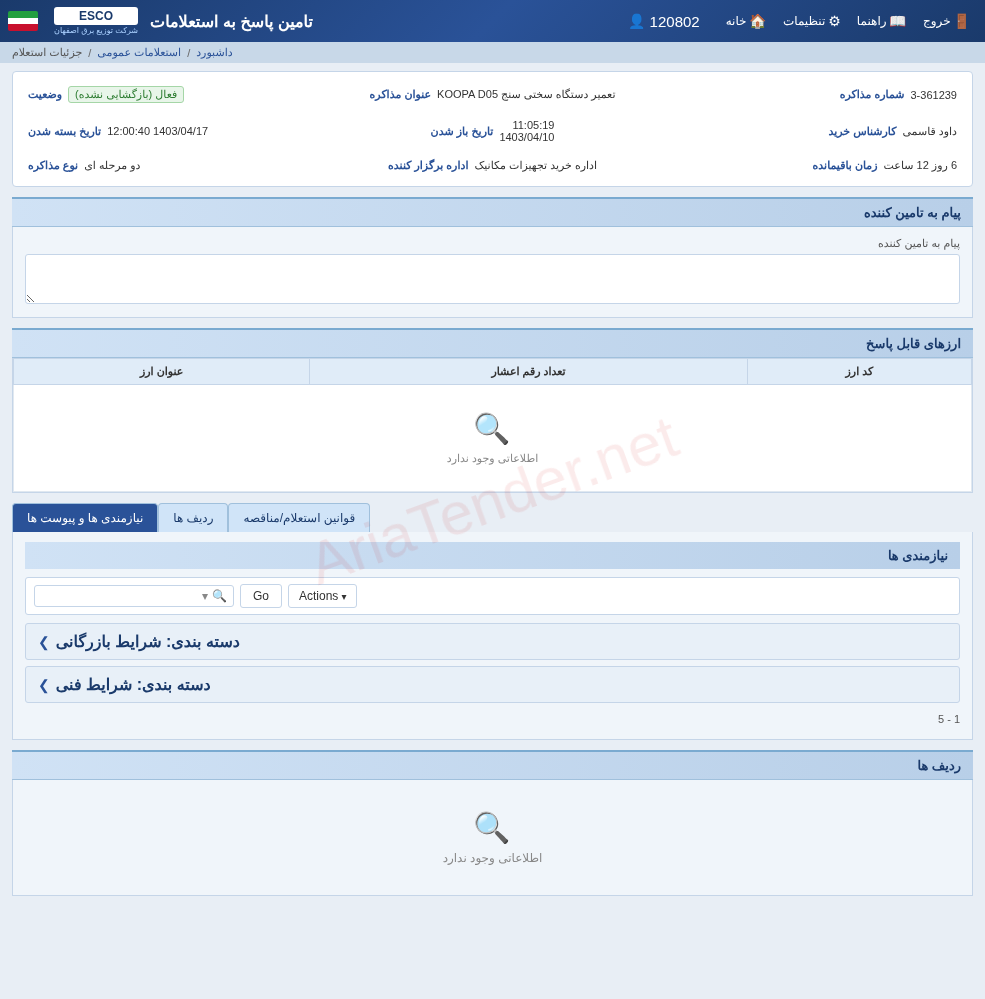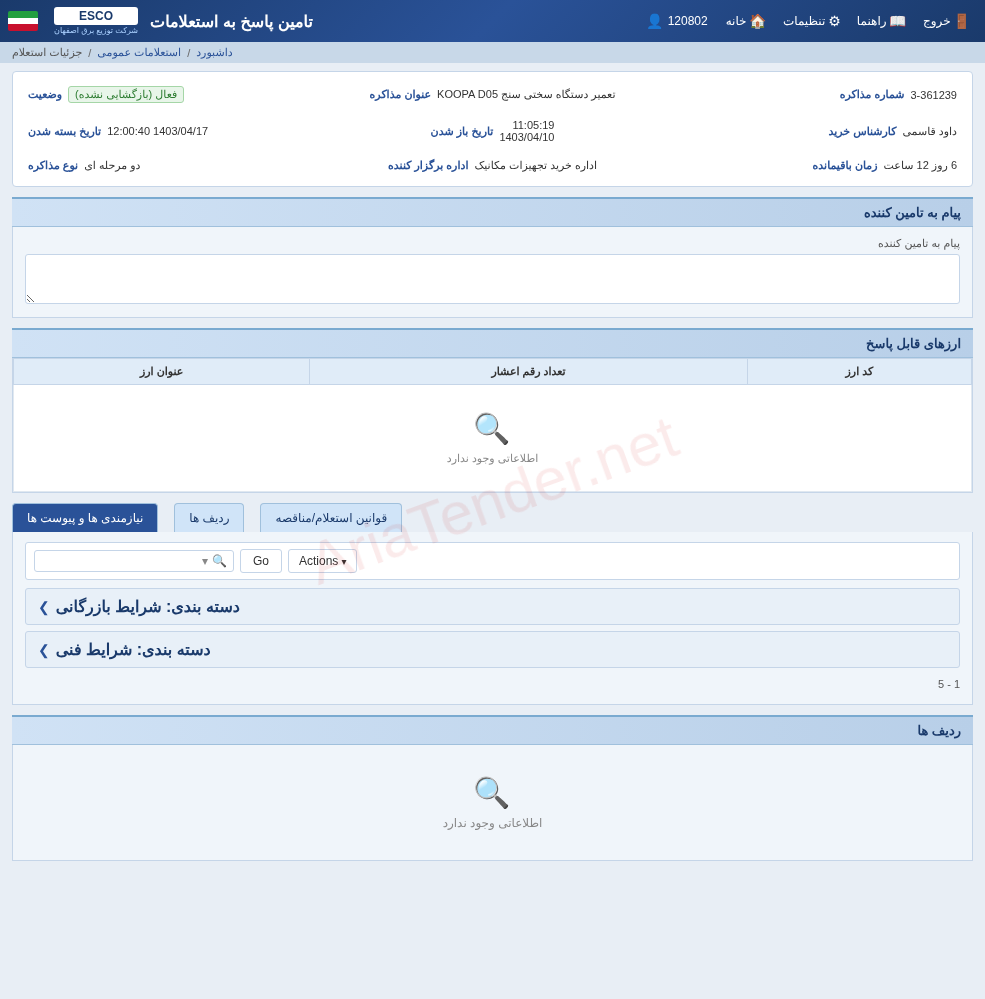--- a/index.html
+++ b/index.html
@@ -180,21 +180,21 @@
       font-size: 30px;
       color: #b0c0d0;
       display: block;
       margin-bottom: 6px;
     }
 
     
     .tabs-bar {
       display: flex;
       flex-direction: row-reverse;
-      gap: 16px;
+      gap: 0;
       margin-bottom: 0;
     }
     .tab-item {
       padding: 7px 14px;
       background: #d0e4f8;
       border: 1px solid #a0c0dc;
       border-bottom: none;
       cursor: pointer;
       font-size: 12px;
       color: #1a3a6b;
@@ -323,21 +323,21 @@
       <span>راهنما</span>
     </div>
     <div class="nav-item">
       <span class="nav-icon">⚙</span>
       <span>تنظیمات</span>
     </div>
     <div class="nav-item">
       <span class="nav-icon">🏠</span>
       <span>خانه</span>
     </div>
-    <span style="color:white;font-size:12px;margin-right:8px;">120802</span>
+    <span style="color:white;font-size:15px;margin-right:16px;">120802</span>
     <span style="font-size:14px;">👤</span>
   </div>
   <div class="top-nav-right">
     <span class="top-nav-title">تامین پاسخ به استعلامات</span>
     <div class="logo-area">
       <div style="text-align:center;">
         <div class="esco-logo">ESCO</div>
         <div style="color:#aad0ff;font-size:8px;margin-top:1px;">شرکت توزیع برق اصفهان</div>
       </div>
       <div class="flag-icon">
@@ -438,20 +438,21 @@
   </div>
 
   <div>
 
     <div class="tabs-bar">
       <div class="tab-item active">نیازمندی ها و پیوست ها</div>
       <div class="tab-item">ردیف ها</div>
       <div class="tab-item">قوانین استعلام/مناقصه</div>
     </div>
     <div class="section-body">
+      <div class="section-header" style="margin-bottom:8px;border:none;">نیازمندی ها</div>
 
       <div class="toolbar">
         <div class="search-input-bar">
           <span style="color:#888;">🔍</span>
           <span style="color:#888;">▾</span>
         </div>
         <button class="btn-go">Go</button>
         <button class="btn-actions">
           <span style="font-size:10px;">▾</span>
           <span>Actions</span>

